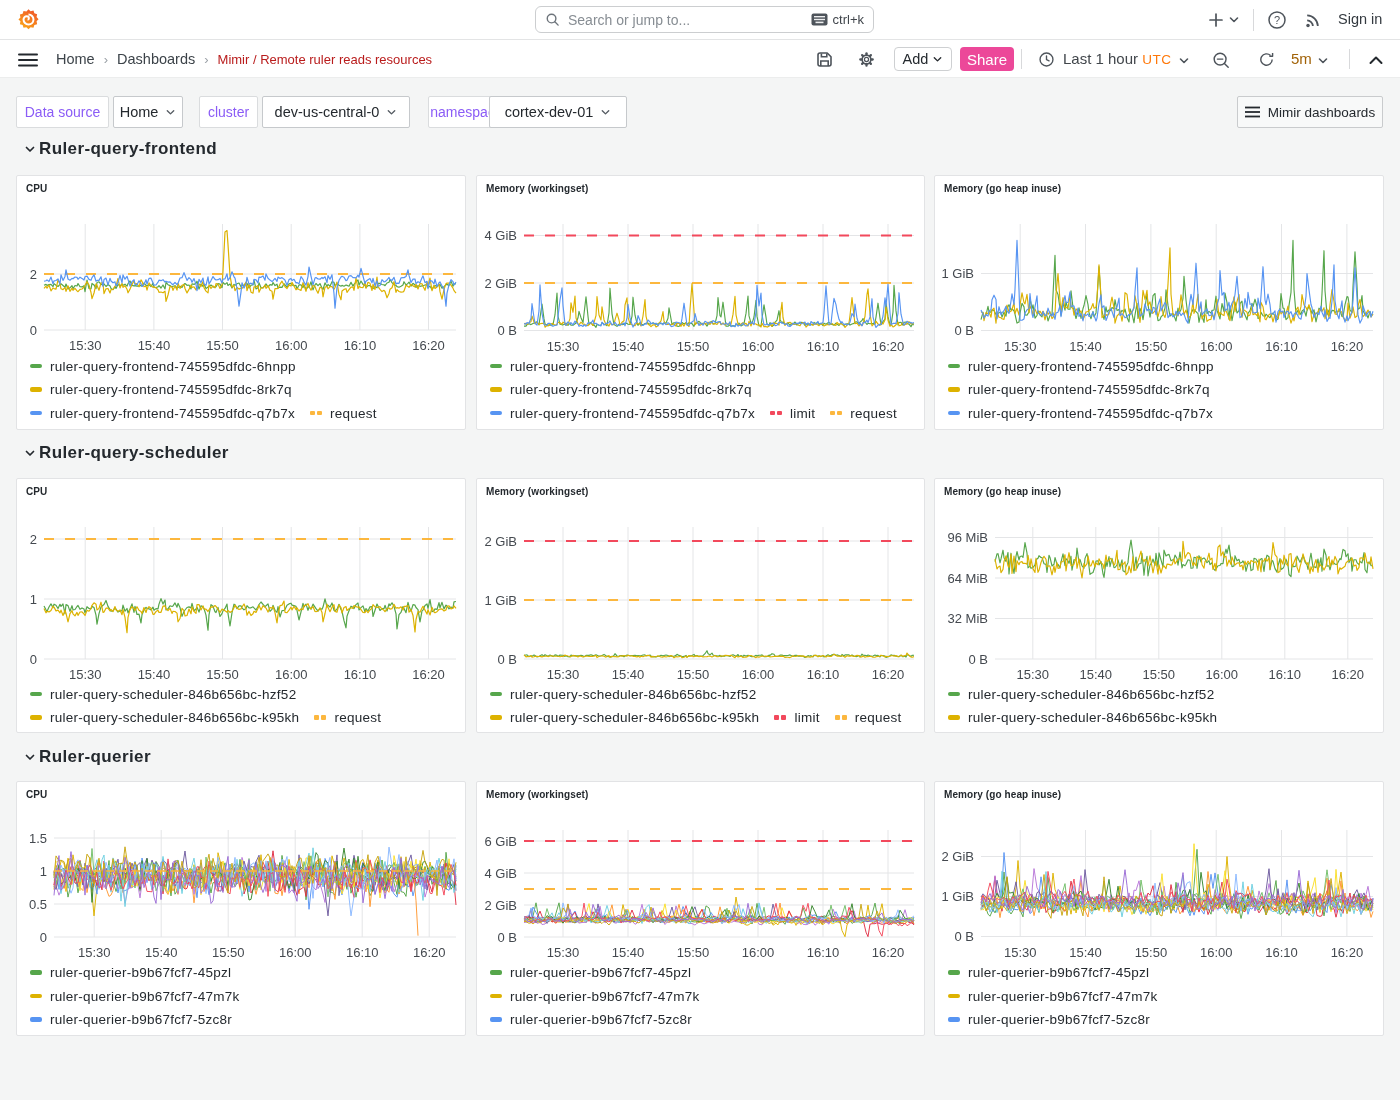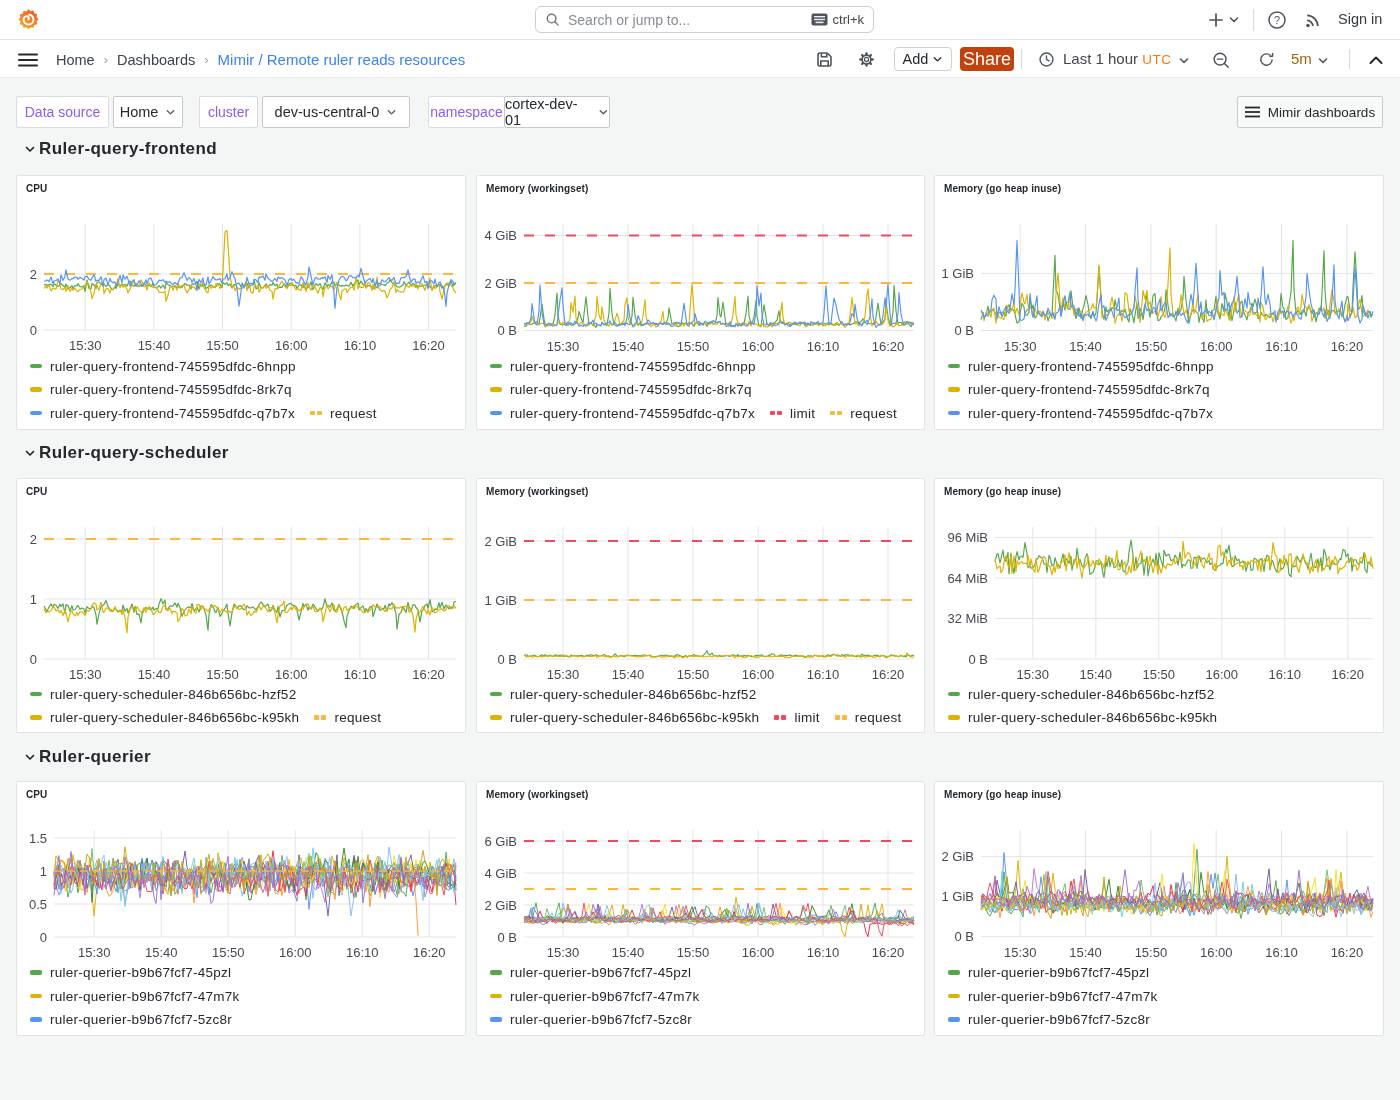--- a/index.html
+++ b/index.html
@@ -2,23 +2,23 @@
 <html><head><meta charset="utf-8"><style>
 *{box-sizing:border-box;margin:0;padding:0}
 html,body{width:1400px;height:1100px;background:#f4f5f5;font-family:"Liberation Sans",sans-serif;position:relative;overflow:hidden}
 .abs{position:absolute}
 .topbar{position:absolute;left:0;top:0;width:1400px;height:40px;background:#fff;border-bottom:1px solid #e3e4e5}
 .toolbar{position:absolute;left:0;top:40px;width:1400px;height:38px;background:#fff;border-bottom:1px solid #eceded}
 .searchbox{position:absolute;left:535px;top:6px;width:339px;height:27px;border:1px solid #ccced0;border-radius:6px;background:#fff;display:flex;align-items:center;padding:0 9px;color:#878d93;font-size:14px}
 .kbd{margin-left:auto;display:flex;align-items:center;gap:5px;color:#41464c;font-size:13px}
 .crumb{font-size:14.5px;color:#3c4349}
 .crumbsep{color:#9aa0a6;font-size:13px;margin:0 9px}
-.crumblast{font-size:15px;color:#3b82f6}
+.crumblast{font-size:13px;color:#b91c1c}
 .btn-outline{position:absolute;display:flex;align-items:center;justify-content:center;border:1px solid #ced0d2;border-radius:4px;background:#fff;color:#24292e;font-size:14.5px}
-.btn-blue{position:absolute;display:flex;align-items:center;justify-content:center;border-radius:4px;background:#c2410c;color:#fff;font-size:18px;font-weight:500}
+.btn-blue{position:absolute;display:flex;align-items:center;justify-content:center;border-radius:4px;background:#ec4899;color:#fff;font-size:15px;font-weight:500}
 .vsep{position:absolute;width:1px;background:#d8d9db}
 .fbox{position:absolute;top:96px;height:32px;display:flex;align-items:center;justify-content:center;background:#fff;border:1px solid #dadcde;border-radius:2px;font-size:14.5px}
 .fbox.val{border-color:#c6c9cc}
 .flabel{color:#8b5cf6;font-size:14px}
 .fval{color:#24292e}
 .caret{margin-left:7px}
 .sech{position:absolute;display:flex;align-items:center;font-size:17px;font-weight:700;color:#24292e;letter-spacing:0.4px}
 .panel{position:absolute;background:#fff;border:1px solid #e2e3e5;border-radius:2px}
 .ptitle{position:absolute;font-size:10px;font-weight:700;color:#24292e;letter-spacing:0.1px}
 .lrow{position:absolute;display:flex;align-items:center;height:20px;white-space:nowrap}
@@ -154,21 +154,21 @@
   </div>
 <div class="fbox val" style="left:262px;width:148px">
     <span class="fval">dev-us-central-0</span>
     <svg class="caret" width="11" height="11" viewBox="0 0 12 12">
       <path d="M2.5 4 L6 7.5 L9.5 4" fill="none" stroke="#555b62" stroke-width="1.5" stroke-linecap="round" stroke-linejoin="round"></path>
     </svg>
   </div>
 <div class="fbox" style="left:428px;width:77px">
     <span class="flabel">namespace</span>
   </div>
-<div class="fbox val" style="left:504px;width:106px">
+<div class="fbox val" style="left:489px;width:138px">
     <span class="fval">cortex-dev-01</span>
     <svg class="caret" width="11" height="11" viewBox="0 0 12 12">
       <path d="M2.5 4 L6 7.5 L9.5 4" fill="none" stroke="#555b62" stroke-width="1.5" stroke-linecap="round" stroke-linejoin="round"></path>
     </svg>
   </div>
 <div class="mimirbtn"><svg width="15" height="12" viewBox="0 0 15 12" style="margin-right:8px">
       <g stroke="#24292e" stroke-width="1.8">
         <path d="M0 1.5h15"></path>
         <path d="M0 6h15"></path>
         <path d="M0 10.5h15"></path>

